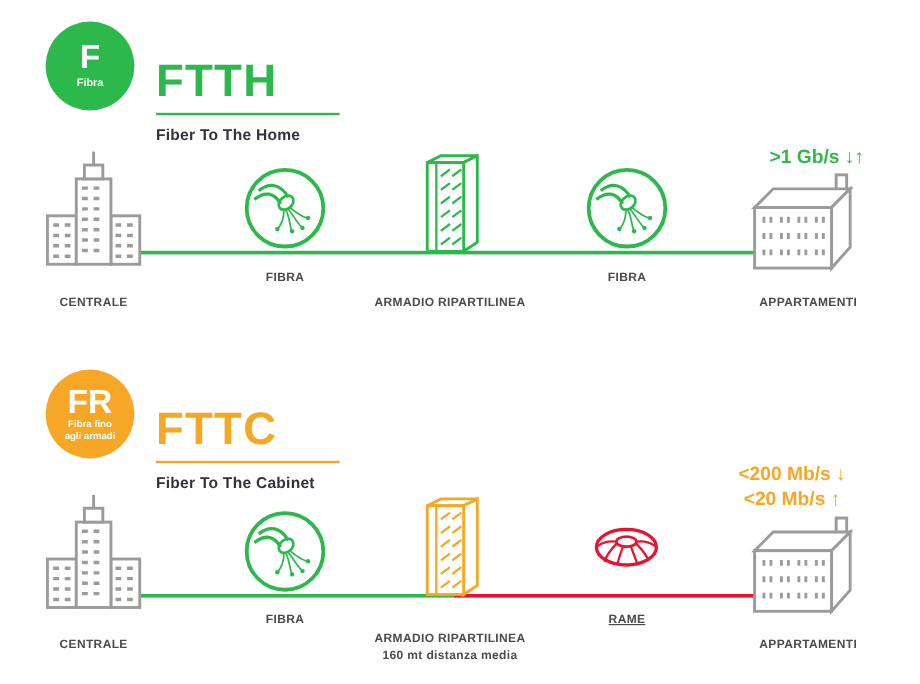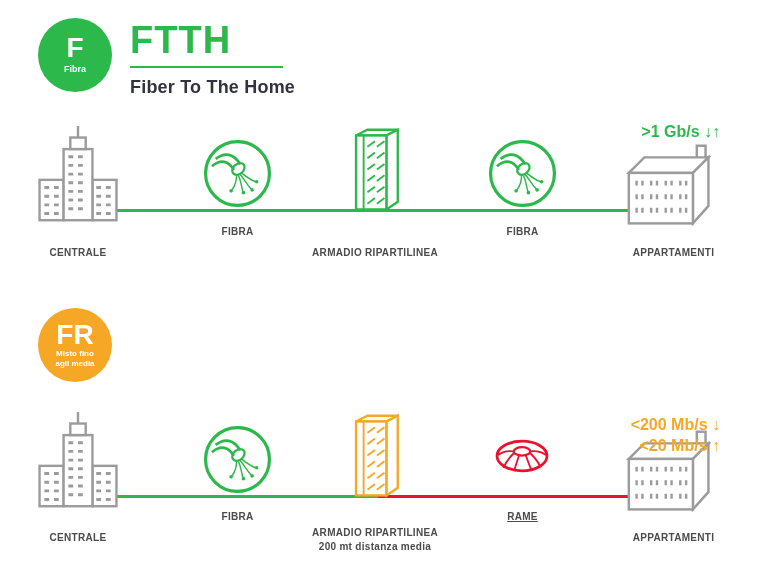--- a/index.html
+++ b/index.html
@@ -17,24 +17,24 @@
   }
   .badge .ltr { font-size:28px; font-weight:700; line-height:1; }
   .badge .sub { font-size:9px; font-weight:600; line-height:1.25; margin-top:2px; }
   .badge .sub2 { font-size:8px; font-weight:600; line-height:1.25; }
   .badge-green { background:var(--c-green,#2db84c); }
   .badge-orange { background:var(--c-orange,#f6a725); }
   .badge-ftth { left:38px; top:18px; }
   .badge-fttc { left:38px; top:308px; }
 
   
-  .head { position:absolute; z-index:3; }
+  .head { position:absolute; z-index:3;margin-top:28px; }
   .head h1 { font-size:38px; font-weight:800; line-height:1; letter-spacing:1px; }
   .head .rule { width:153px; height:2px; margin:7px 0 9px; }
-  .head h2 { font-size:18px; font-weight:600; color:var(--c-dark,#33333f); letter-spacing:.2px; }
+  .head h2 { font-size:13px; font-weight:600; color:var(--c-dark,#33333f); letter-spacing:.2px; }
   .head-green h1 { color:var(--c-green,#2db84c); }
   .head-green .rule { background:var(--c-green,#2db84c); }
   .head-orange h1 { color:var(--c-orange,#f6a725); }
   .head-orange .rule { background:var(--c-orange,#f6a725); }
   .head-ftth { left:130px; top:21px; }
   .head-fttc { left:130px; top:311px; }
 
   
   .conn { position:absolute; height:3px; z-index:1; }
   .line-ftth   { left:80px;  top:209px; width:575px; background:var(--c-green,#2db84c); }
@@ -70,21 +70,21 @@
   .lab-armadio2  { left:298px; top:527px; width:154px; }
   .lab-armadio2s { left:298px; top:541px; width:154px; }
   .lab-rame      { left:486px; top:511px; width:73px;text-decoration:underline; }
   .lab-app2      { left:619px; top:532px; width:109px; }
 
   
   .speed { position:absolute; z-index:3; font-size:16px; font-weight:700; text-align:right; line-height:1.3; }
   .speed-green  { color:var(--c-green,#2db84c); }
   .speed-orange { color:var(--c-orange,#f6a725); }
   .speed-ftth { left:606px; top:122px; width:114px; }
-  .speed-fttc { left:600px; top:415px; width:120px; }
+  .speed-fttc { left:600px; top:386px; width:120px;text-align:center; }
 </style>
 </head>
 <body>
 
 <svg width="0" height="0" style="position:absolute" aria-hidden="true">
   <defs>
     <symbol id="ic-building" viewBox="0 0 96 104">
       <g fill="#fff" stroke="currentColor" stroke-width="2.5">
         <rect x="8" y="56" width="25" height="42"></rect>
         <rect x="63" y="56" width="25" height="42"></rect>
@@ -229,24 +229,29 @@
   <div class="speed speed-green speed-ftth">&gt;1 Gb/s ↓↑</div>
 
   <div class="node-label lab-centrale1">CENTRALE</div>
   <div class="node-label lab-fibra1">FIBRA</div>
   <div class="node-label lab-armadio1">ARMADIO RIPARTILINEA</div>
   <div class="node-label lab-fibra2">FIBRA</div>
   <div class="node-label lab-app1">APPARTAMENTI</div>
 
   <div class="badge badge-orange badge-fttc">
     <div class="ltr">FR</div>
-    <div class="sub2">Misto fino</div>
-    <div class="sub2">agli media</div>
-  </div>
-
+    <div class="sub2">Fibra fino</div>
+    <div class="sub2">agli armadi</div>
+  </div>
+
+  <div class="head head-orange head-fttc">
+    <h1>FTTC</h1>
+    <div class="rule"></div>
+    <h2>Fiber To The Cabinet</h2>
+  </div>
 
   <div class="conn line-fttc-g"></div>
   <div class="conn line-fttc-r"></div>
 
   <div class="icon icon-b2">
     <svg viewBox="0 0 96 104">
         <use href="#ic-building"></use>
       </svg>
   </div>
   <div class="icon icon-f3">
@@ -271,17 +276,17 @@
   </div>
 
   <div class="speed speed-orange speed-fttc">
     <div>&lt;200 Mb/s ↓</div>
     <div>&lt;20 Mb/s ↑</div>
   </div>
 
   <div class="node-label lab-centrale2">CENTRALE</div>
   <div class="node-label lab-fibra3">FIBRA</div>
   <div class="node-label lab-armadio2">ARMADIO RIPARTILINEA</div>
-  <div class="node-label lab-armadio2s">200 mt distanza media</div>
+  <div class="node-label lab-armadio2s">160 mt distanza media</div>
   <div class="node-label lab-rame">RAME</div>
   <div class="node-label lab-app2">APPARTAMENTI</div>
 
 </div>
 
 </body></html>

